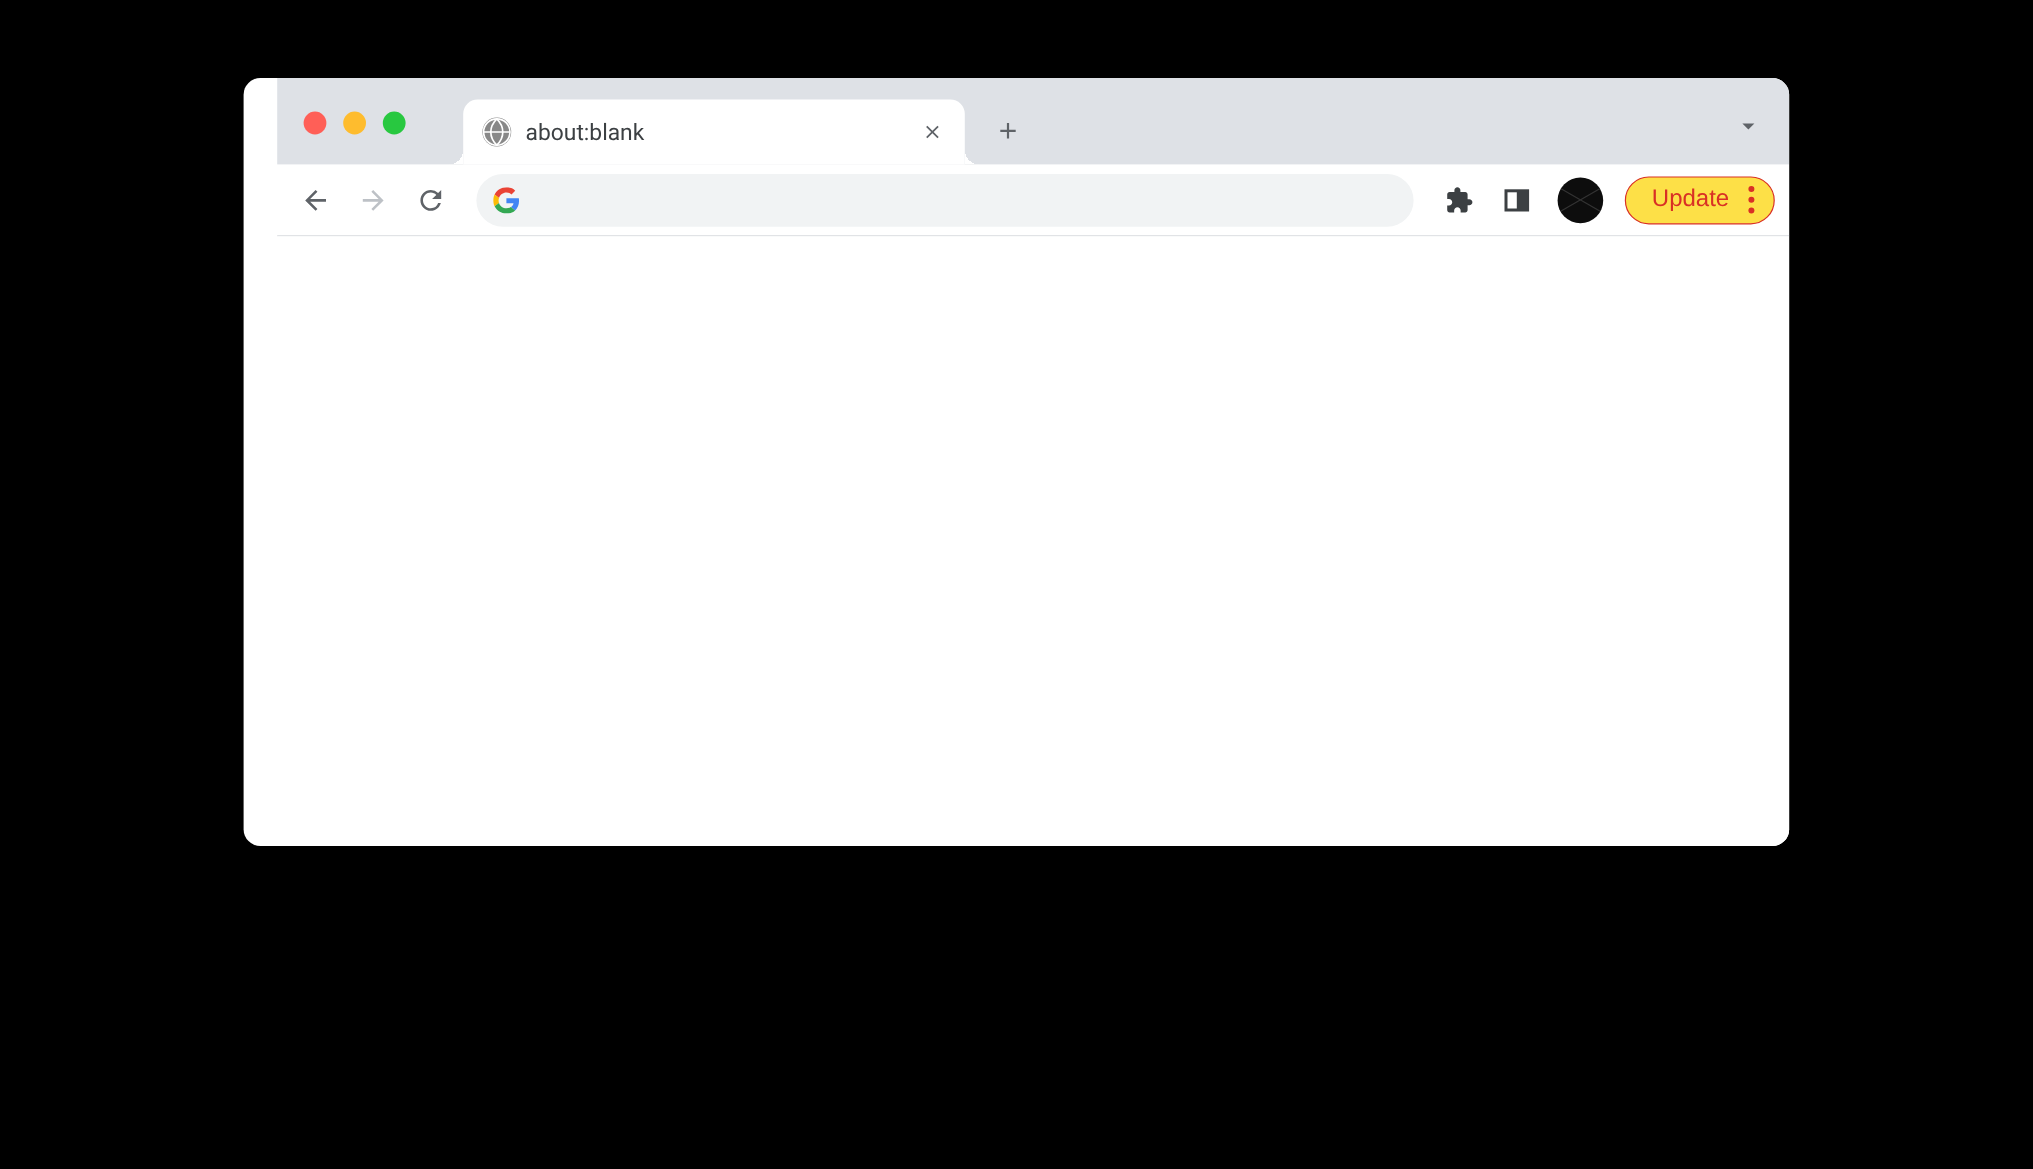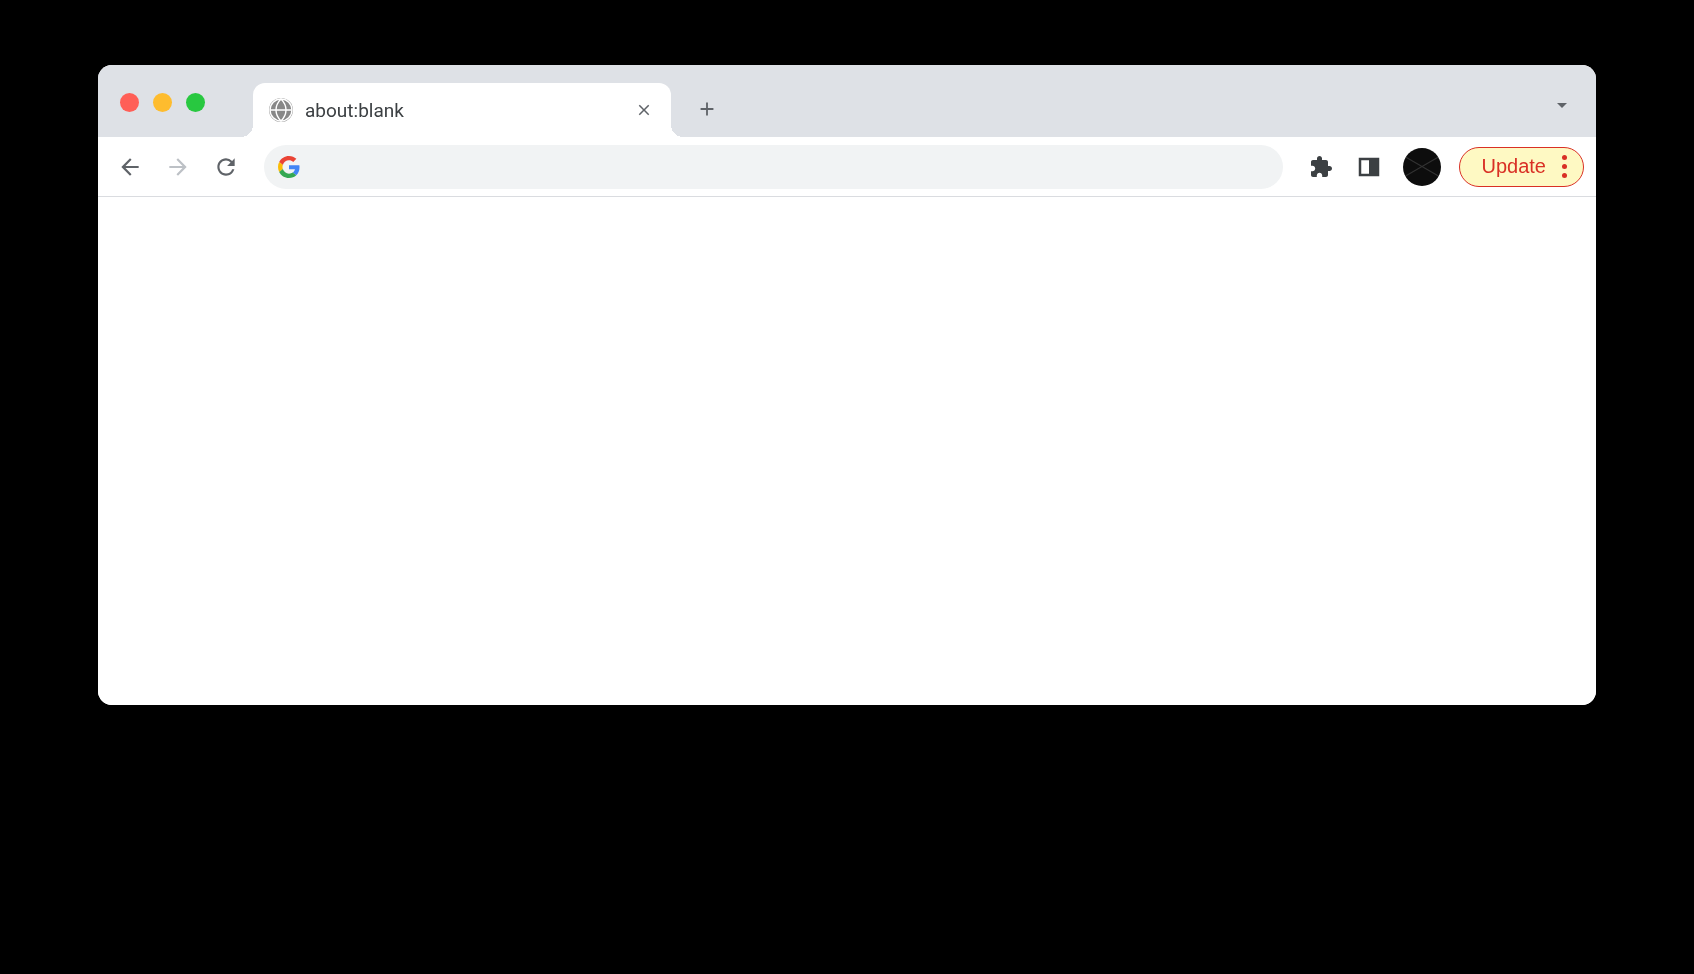--- a/index.html
+++ b/index.html
@@ -11,28 +11,29 @@
       width: 1694px;
       height: 974px;
       background: #000000;
       font-family: -apple-system, BlinkMacSystemFont, 'Segoe UI', Roboto, Arial, sans-serif;
       display: flex;
       align-items: flex-start;
       justify-content: center;
       padding-top: 65px;
     }
     .browser-window {
-      width: 1498px;
+      width: 1288px;
       height: 640px;
       background: #ffffff;
       border-radius: 14px;
       overflow: hidden;
       display: flex;
       flex-direction: column;
       box-shadow: 0 10px 40px rgba(0,0,0,0.3);
+      padding-left: 28px;
     }
     .tab-strip {
       height: 72px;
       background: #dee1e6;
       display: flex;
       align-items: flex-end;
       padding-left: 20px;
       padding-right: 16px;
       position: relative;
     }
@@ -232,21 +233,21 @@
       height: 1px;
       background: #333;
       top: 18px;
       left: 0;
       transform: rotate(-30deg);
     }
     .update-btn {
       height: 40px;
       border: 1.5px solid #d93025;
       border-radius: 20px;
-      background: #fef9c3;
+      background: #fde047;
       color: #d93025;
       display: flex;
       align-items: center;
       padding: 0 16px 0 22px;
       gap: 16px;
       cursor: pointer;
       font-size: 20px;
       font-weight: 400;
       margin-left: 4px;
       justify-content: center;

